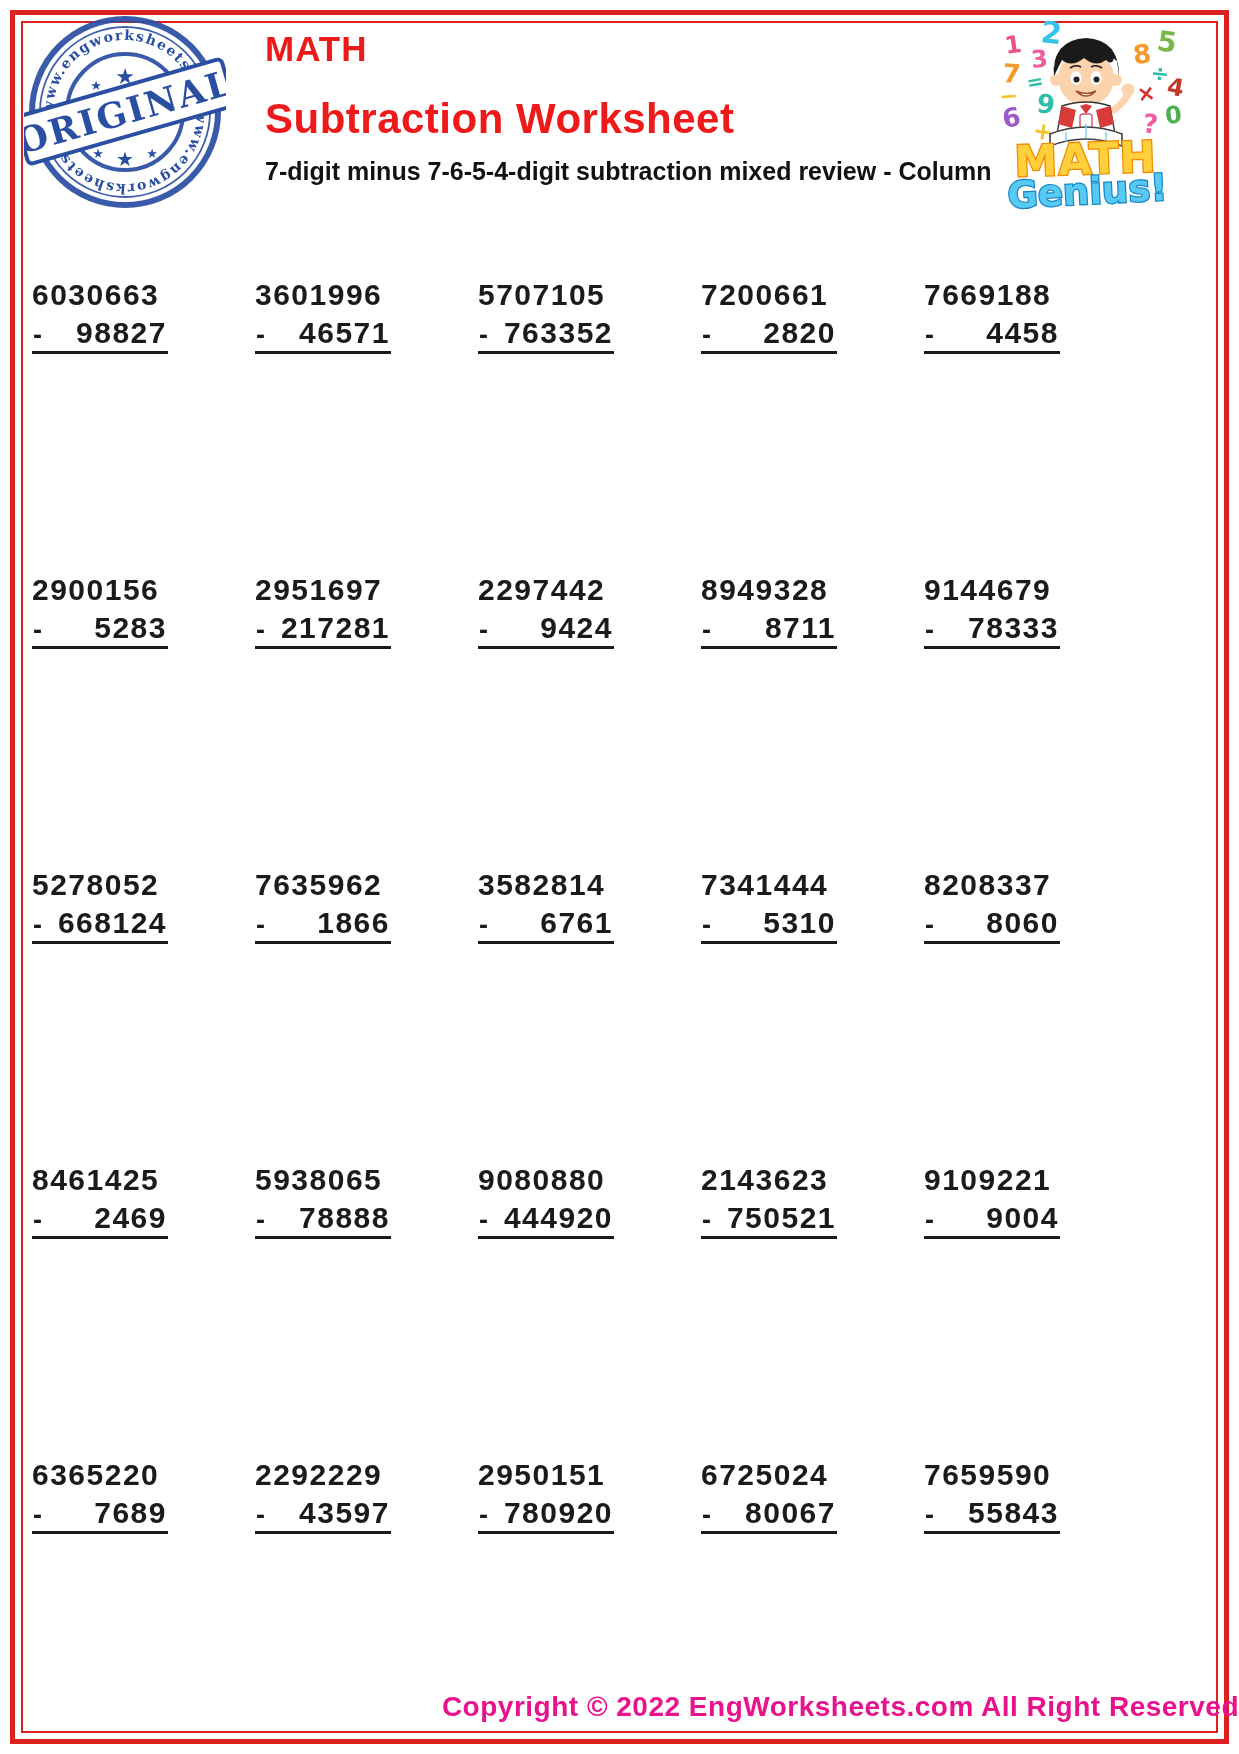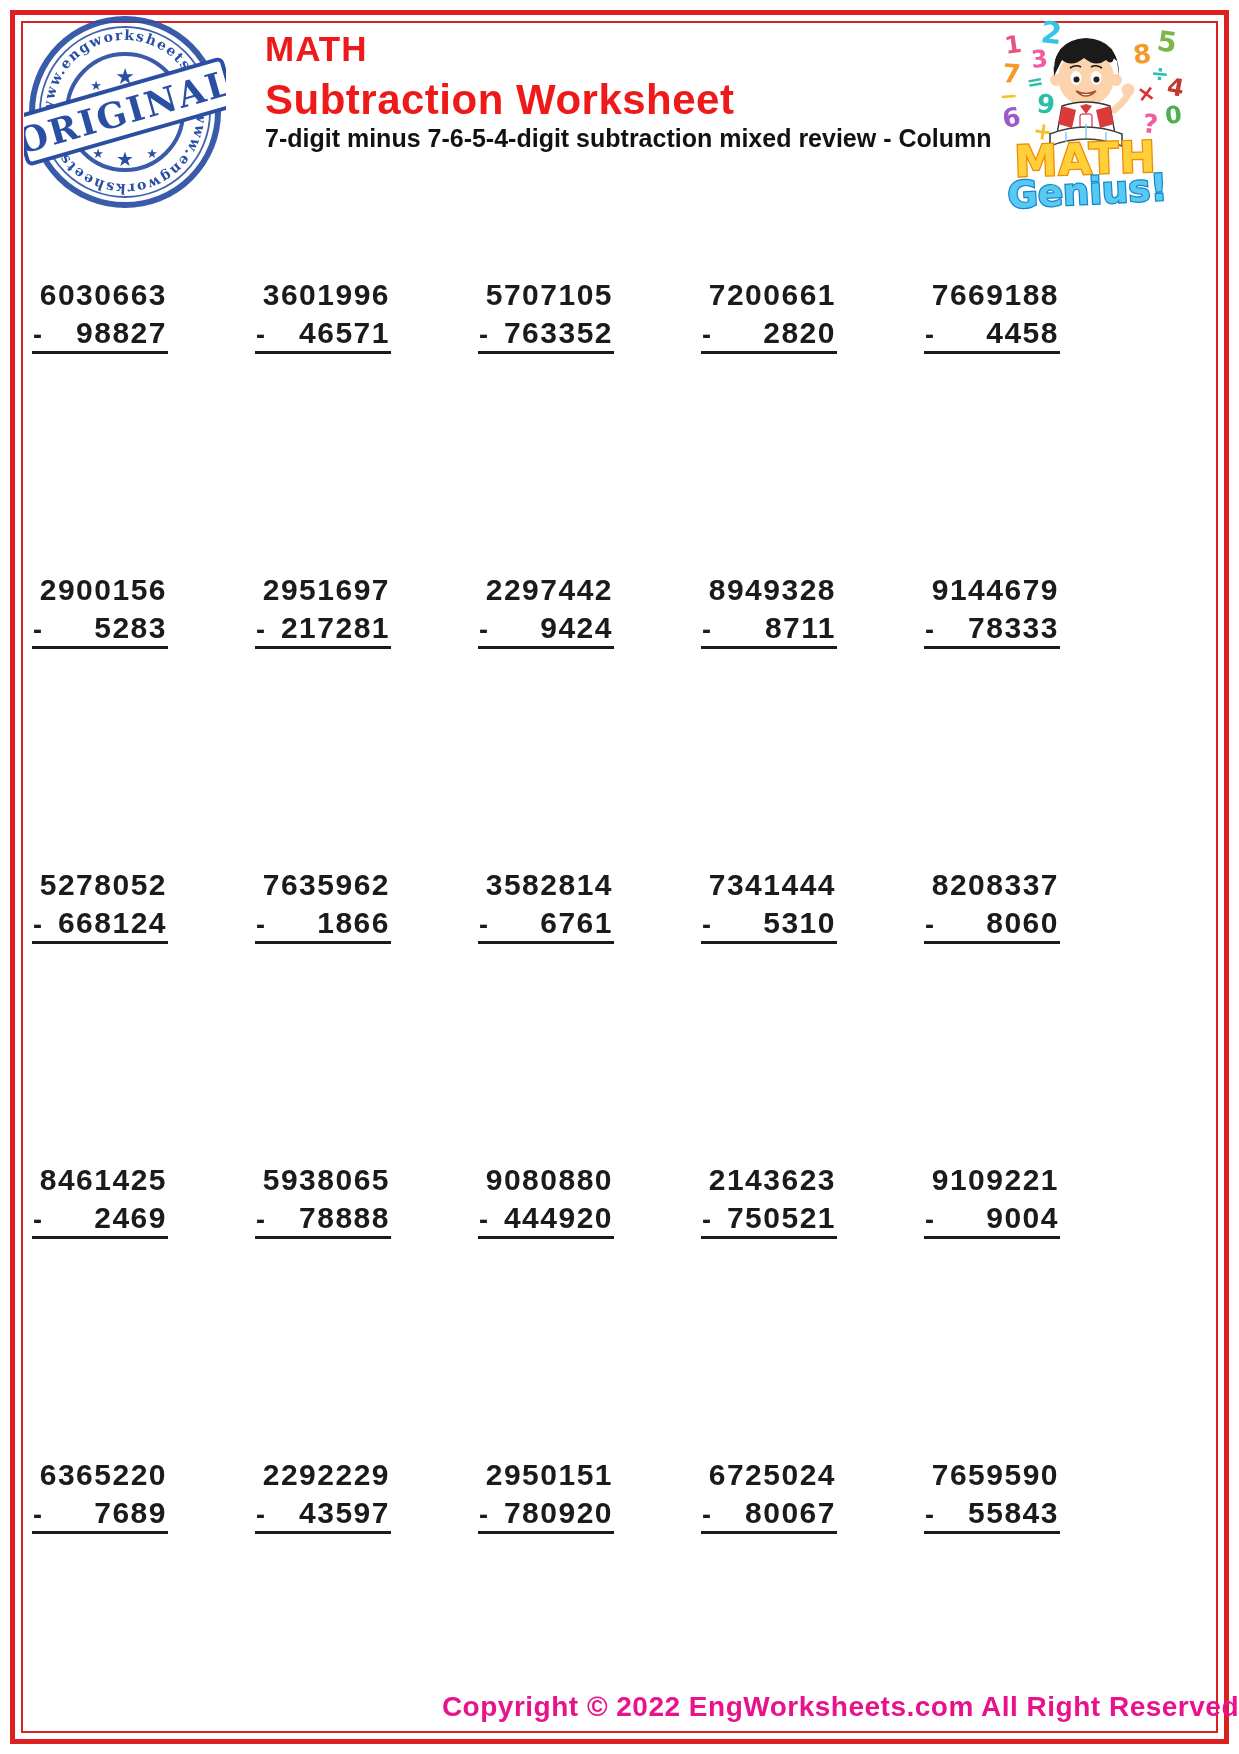--- a/index.html
+++ b/index.html
@@ -10,34 +10,34 @@
     position:relative;
     overflow:hidden;
   }
   .frame-outer { position:absolute; inset:10px; border:5px solid #dd2020; pointer-events:none; }
   .frame-inner { position:absolute; inset:21px; border:2px solid #dd2020; pointer-events:none; }
 
   
   .stamp { position:absolute; left:24px; top:14px; }
   .header-title { position:absolute; left:265px; top:30px; }
   .kicker   { color:#ee1a1a; font-size:35px; font-weight:bold; letter-spacing:1px; line-height:38px; }
-  .title    { color:#ee1a1a; font-size:42px; font-weight:bold; line-height:46px; margin-top:9px; letter-spacing:0.5px; }
-  .subtitle { color:#121212; font-size:25px; font-weight:bold; line-height:30px; }
+  .title    { color:#ee1a1a; font-size:42px; font-weight:bold; line-height:46px; margin-top:28px; letter-spacing:0.5px; }
+  .subtitle { color:#121212; font-size:25px; font-weight:bold; line-height:30px; margin-top:14px; }
   .genius-logo { position:absolute; left:988px; top:14px; }
 
   
   .problems-grid {
     position:absolute; left:32px; top:278px;
     display:grid;
     grid-template-columns:repeat(5, 223px);
     grid-auto-rows:295px;
   }
   .problem { width:136px; color:#1b1b1b; font-weight:bold; }
   .minuend {
-    font-size:30px; line-height:34px; text-align:right;
+    font-size:30px; line-height:34px; 
     letter-spacing:1.5px; padding-right:1px;
   }
   .op-row {
     display:flex; justify-content:space-between; align-items:flex-end;
     border-bottom:3px solid #1b1b1b;
     margin-top:5px; padding-bottom:3px;
   }
   .minus { font-size:27px; line-height:26px; padding-left:1px; }
   .subtrahend { font-size:30px; line-height:31px; letter-spacing:1.5px; padding-right:1px; }
 

